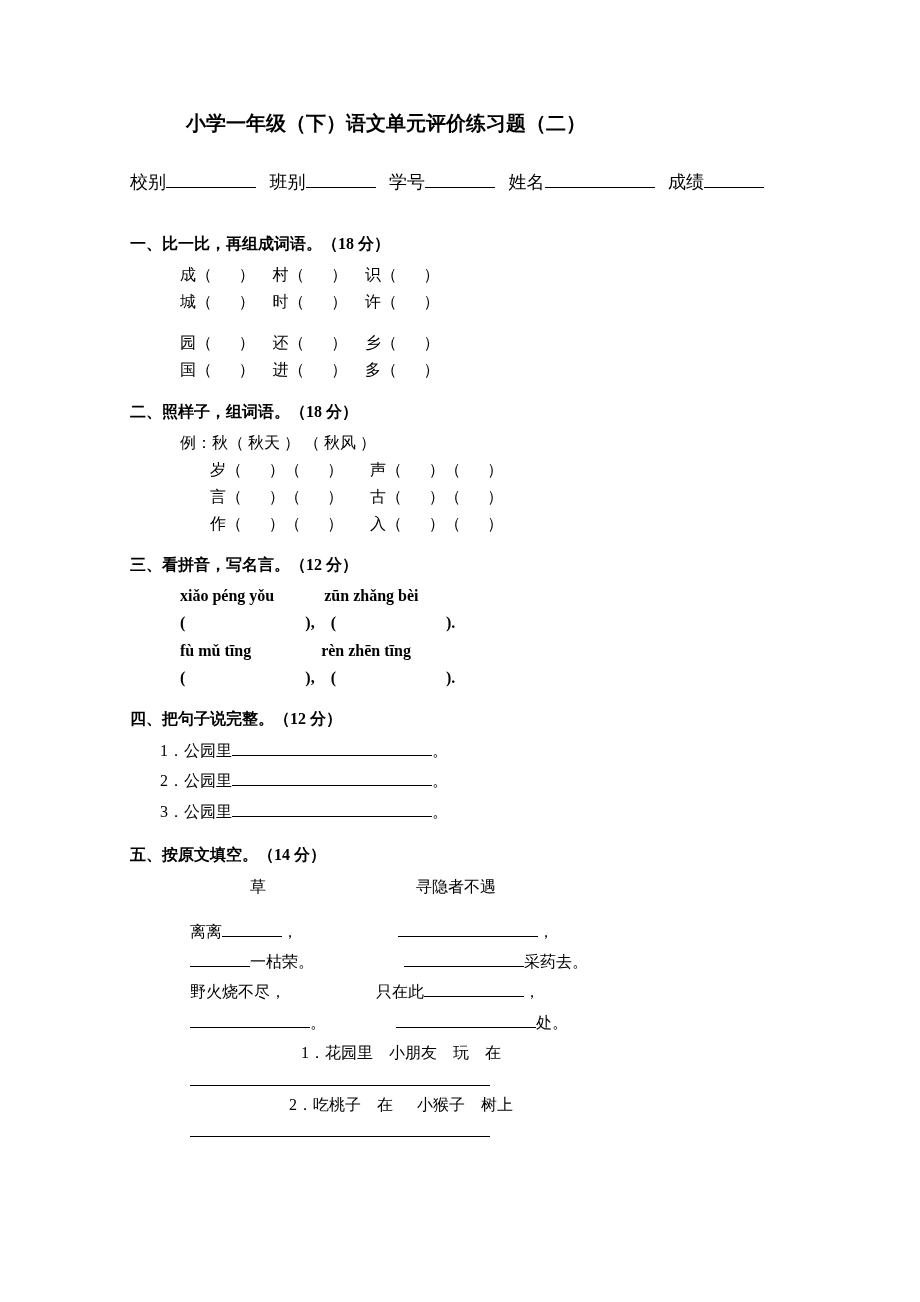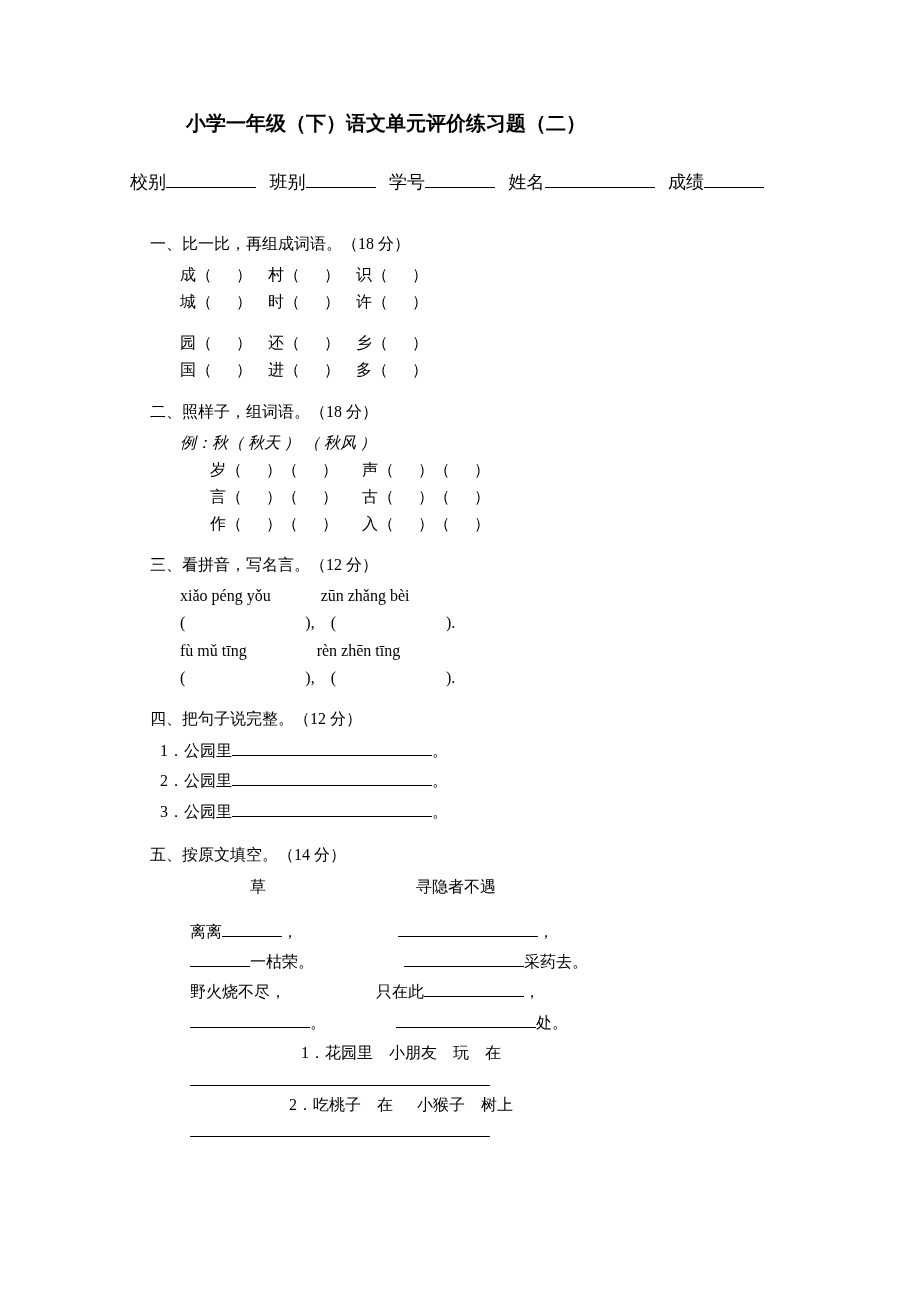--- a/index.html
+++ b/index.html
@@ -29,39 +29,38 @@
     white-space: nowrap;
     text-align: center;
   }
   .info-row .under {
     display: inline-block;
     border-bottom: 1px solid #000;
     height: 1.1em;
     vertical-align: baseline;
   }
   .section-heading {
-    font-weight: normal;
+    font-weight: bold;
     margin-top: 18px;
     margin-bottom: 6px;
-    margin-left: 20px;
   }
   .char-row {
     white-space: pre;
-    font-family: Liberation Serif, serif;
+    font-family: Liberation Sans, sans-serif;
     line-height: 1.7;
     padding-left: 50px;
   }
   .example-row {
     padding-left: 50px;
     line-height: 1.7;
-    font-style: italic;
   }
   .pinyin-block {
     padding-left: 50px;
     line-height: 1.7;
+    font-weight: bold;
   }
   .pinyin-block .gap {
     display: inline-block;
   }
   .sentence-row {
     padding-left: 30px;
     line-height: 1.9;
   }
   .under-line {
     display: inline-block;

